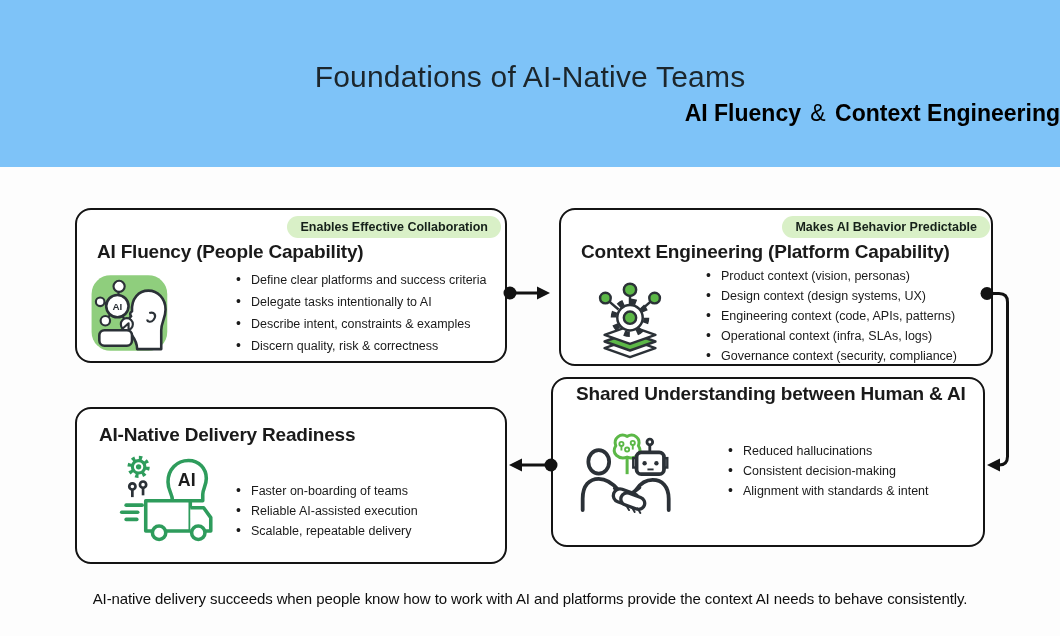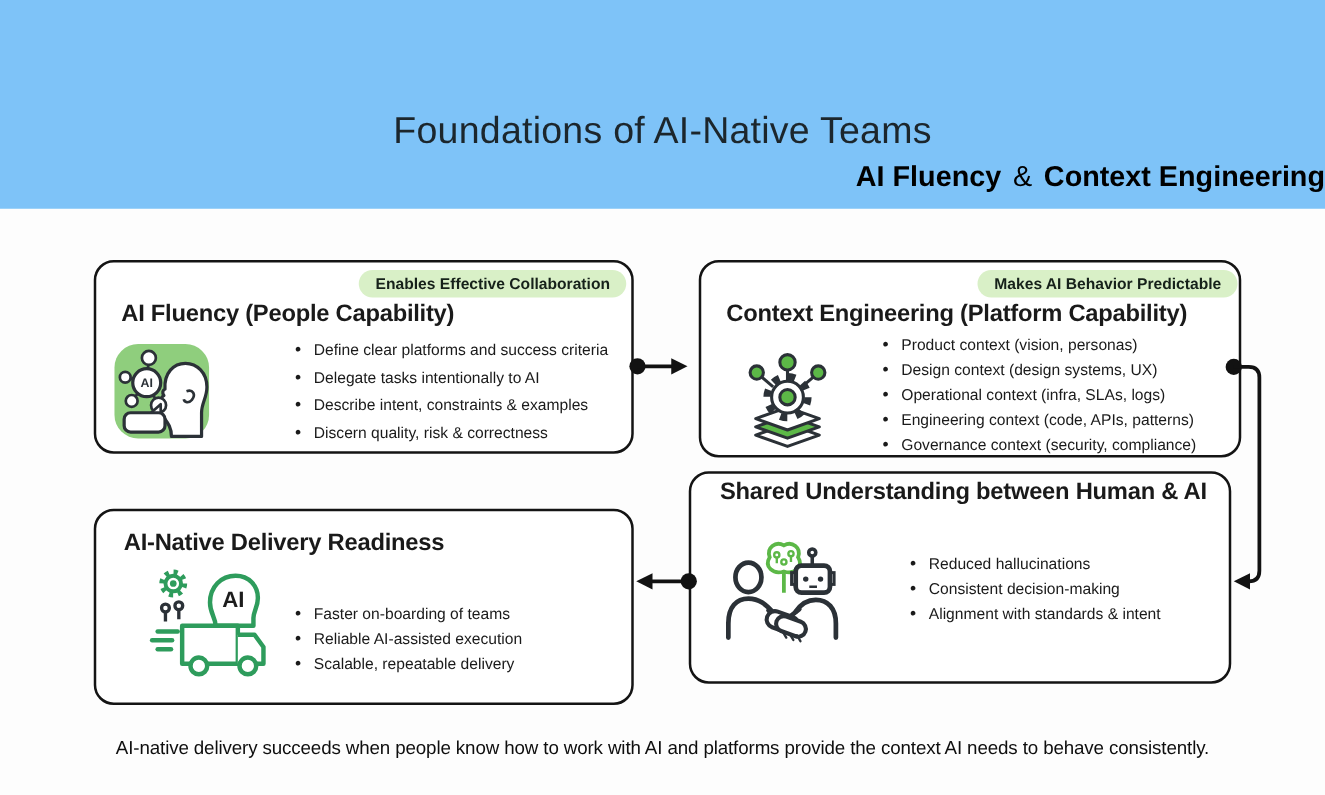--- a/index.html
+++ b/index.html
@@ -1,21 +1,21 @@
 <!DOCTYPE html>
 <html><head>
 <meta charset="utf-8">
 <style>
   html,body{margin:0;padding:0;background:#ffffff;}
   .canvas{position:relative;width:1060px;height:636px;background:#fdfdfd;overflow:hidden;
           font-family:"Liberation Sans",sans-serif;color:#1a1a1a;}
 
   
   .hero{position:absolute;left:0;top:0;width:1060px;height:167px;background:#7EC3F8;}
-  .hero-title{margin:0;padding-top:88px;text-align:center;font-size:30px;font-weight:400;
+  .hero-title{margin:0;padding-top:60px;text-align:center;font-size:30px;font-weight:400;
               letter-spacing:.2px;color:#1c262c;}
   .hero-sub{margin:6px 0 0 0;text-align:right;font-size:23px;font-weight:700;color:#000000;}
   .hero-sub .amp{font-weight:400;padding:0 3px;}
 
   
   .card{position:absolute;background:#ffffff;border:2.5px solid #141414;border-radius:16px;box-sizing:border-box;}
   #card1{left:75px;top:208px;width:432px;height:155px;}
   #card2{left:559px;top:208px;width:434px;height:158px;}
   #card3{left:75px;top:407px;width:432px;height:157px;}
   #card4{left:551px;top:377px;width:434px;height:170px;}
@@ -111,22 +111,22 @@
         <polygon points="50,64 81,75 50,86 19,75" fill="#5CB847" stroke="#2B3137" stroke-width="3" stroke-linejoin="round"></polygon>
         <polygon points="50,56 81,67 50,78 19,67" fill="#ffffff" stroke="#2B3137" stroke-width="3" stroke-linejoin="round"></polygon>
         <circle cx="50" cy="46" r="20" fill="none" stroke="#2B3137" stroke-width="7" stroke-dasharray="7 8.7"></circle>
         <circle cx="50" cy="46" r="15.5" fill="#ffffff" stroke="#2B3137" stroke-width="3"></circle>
         <circle cx="50" cy="46" r="7.5" fill="#5CB847" stroke="#2B3137" stroke-width="3"></circle>
       </svg>
     </div>
     <ul class="bullets">
       <li>Product context (vision, personas)</li>
       <li>Design context (design systems, UX)</li>
+      <li>Engineering context (code, APIs, patterns)</li>
       <li>Operational context (infra, SLAs, logs)</li>
-      <li>Engineering context (code, APIs, patterns)</li>
       <li>Governance context (security, compliance)</li>
     </ul>
   </section>
 
   <section class="card" id="card3">
     <h3 class="card-title">AI-Native Delivery Readiness</h3>
     <div class="icon-wrap">
       <svg viewBox="0 0 110 110">
         <circle cx="22" cy="20" r="10" fill="none" stroke="#2E9C5C" stroke-width="5" stroke-dasharray="3.6 4.25"></circle>
         <circle cx="22" cy="20" r="7" fill="#ffffff" stroke="#2E9C5C" stroke-width="3.5"></circle>

